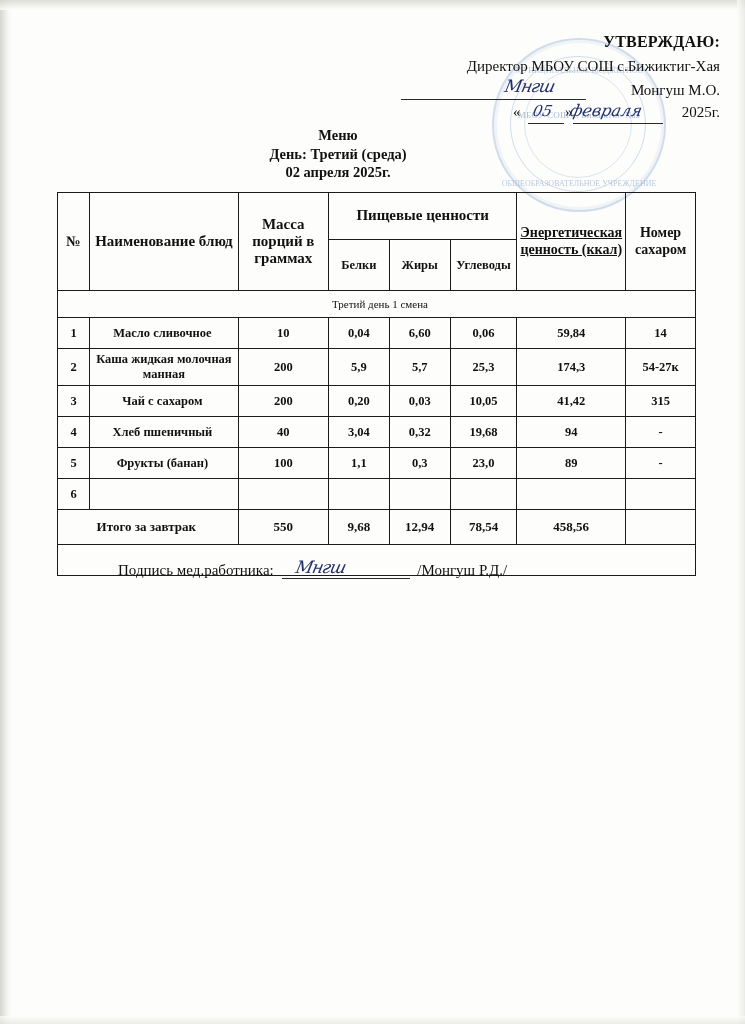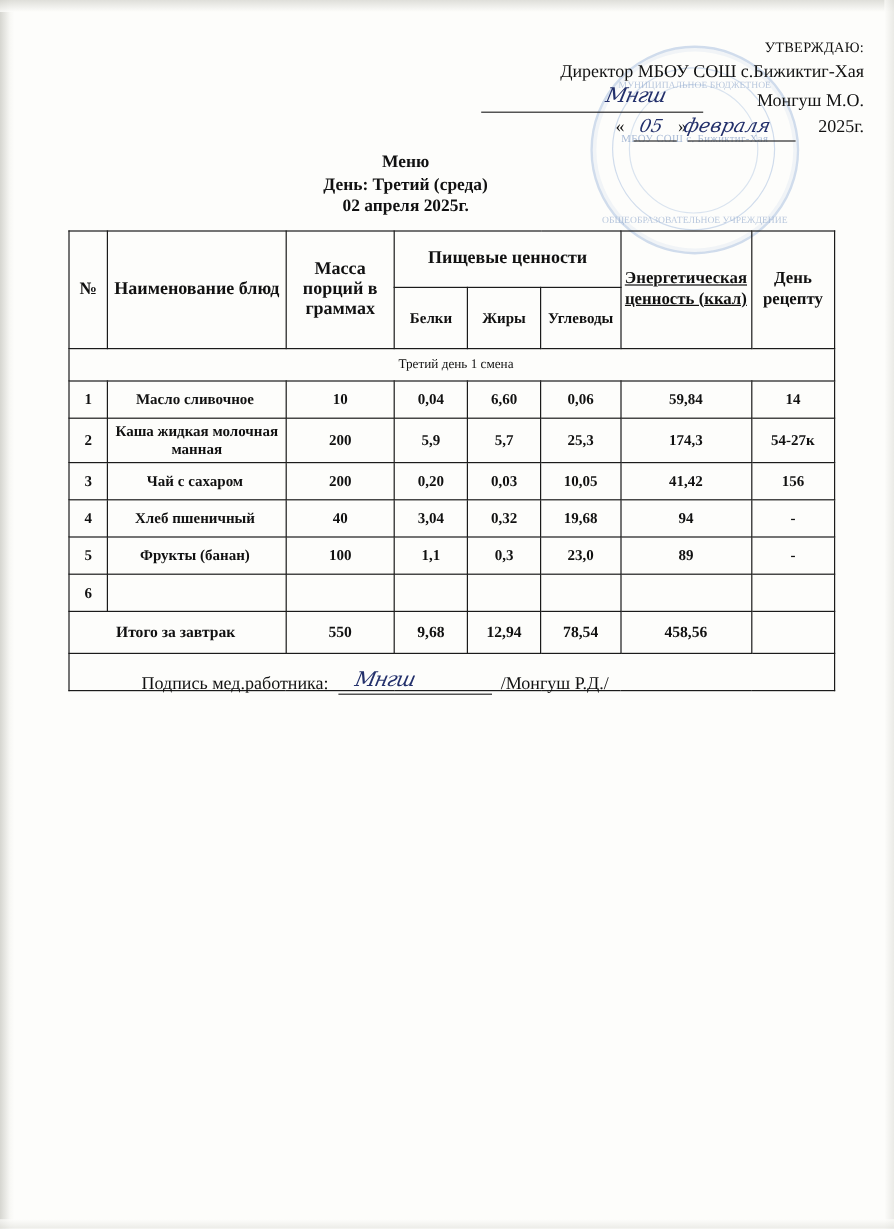--- a/index.html
+++ b/index.html
@@ -56,23 +56,23 @@
   .approve {
     position: absolute;
     left: 395px;
     top: 30px;
     width: 325px;
     text-align: right;
     font-size: 15.5px;
     line-height: 1.55;
   }
   .approve .a-title {
-    font-weight: normal;
+    font-weight: bold;
     letter-spacing: .2px;
-    font-size: 12px;
+    font-size: 16px;
   }
   .approve .a-line2 {
     white-space: nowrap;
     font-size: 15px;
   }
   .approve .a-sign-row {
     position: relative;
     height: 22px;
     margin-top: 2px;
   }
@@ -328,21 +328,21 @@
   </div>
 
   <table class="menu-table">
     <thead>
       <tr>
         <th class="h-num hdr-top" rowspan="2">№</th>
         <th class="h-name hdr-top hdr-big" rowspan="2">Наименование блюд</th>
         <th class="h-mass hdr-top hdr-big" rowspan="2">Масса порций в граммах</th>
         <th class="hdr-top hdr-big" colspan="3">Пищевые ценности</th>
         <th class="h-energy hdr-energy" rowspan="2">Энергетическая ценность (ккал)</th>
-        <th class="h-recipe hdr-energy" rowspan="2">День рецепту</th>
+        <th class="h-recipe hdr-energy" rowspan="2">Номер сахаром</th>
       </tr>
       <tr>
         <th class="h-sub hdr-sub">Белки</th>
         <th class="h-sub hdr-sub">Жиры</th>
         <th class="h-sub hdr-sub">Углеводы</th>
       </tr>
     </thead>
     <tbody>
       <tr class="row-section">
         <td colspan="8">Третий день 1 смена</td>
@@ -371,21 +371,21 @@
       </tr>
 
       <tr class="data-row">
         <td>3</td>
         <td class="cell-name center">Чай с сахаром</td>
         <td>200</td>
         <td>0,20</td>
         <td>0,03</td>
         <td>10,05</td>
         <td>41,42</td>
-        <td>156</td>
+        <td>315</td>
       </tr>
 
       <tr class="data-row">
         <td>4</td>
         <td class="cell-name center">Хлеб пшеничный</td>
         <td>40</td>
         <td>3,04</td>
         <td>0,32</td>
         <td>19,68</td>
         <td>94</td>

